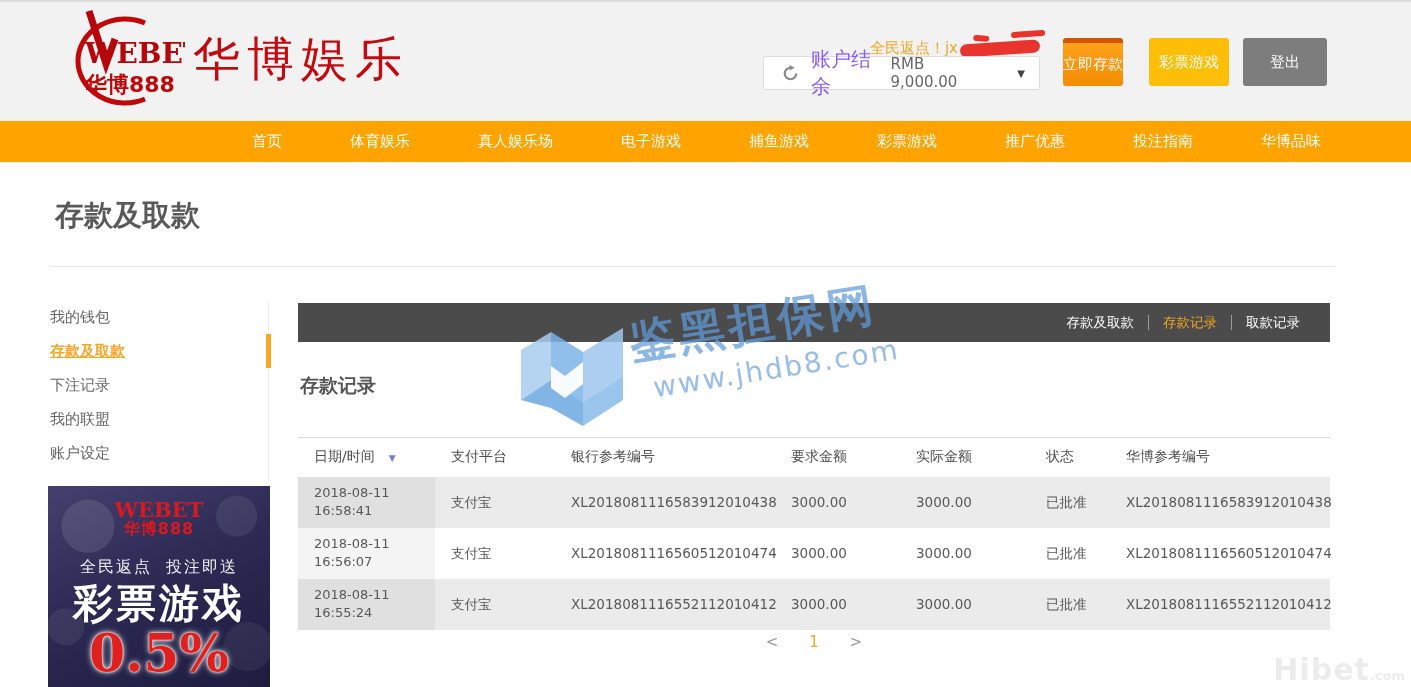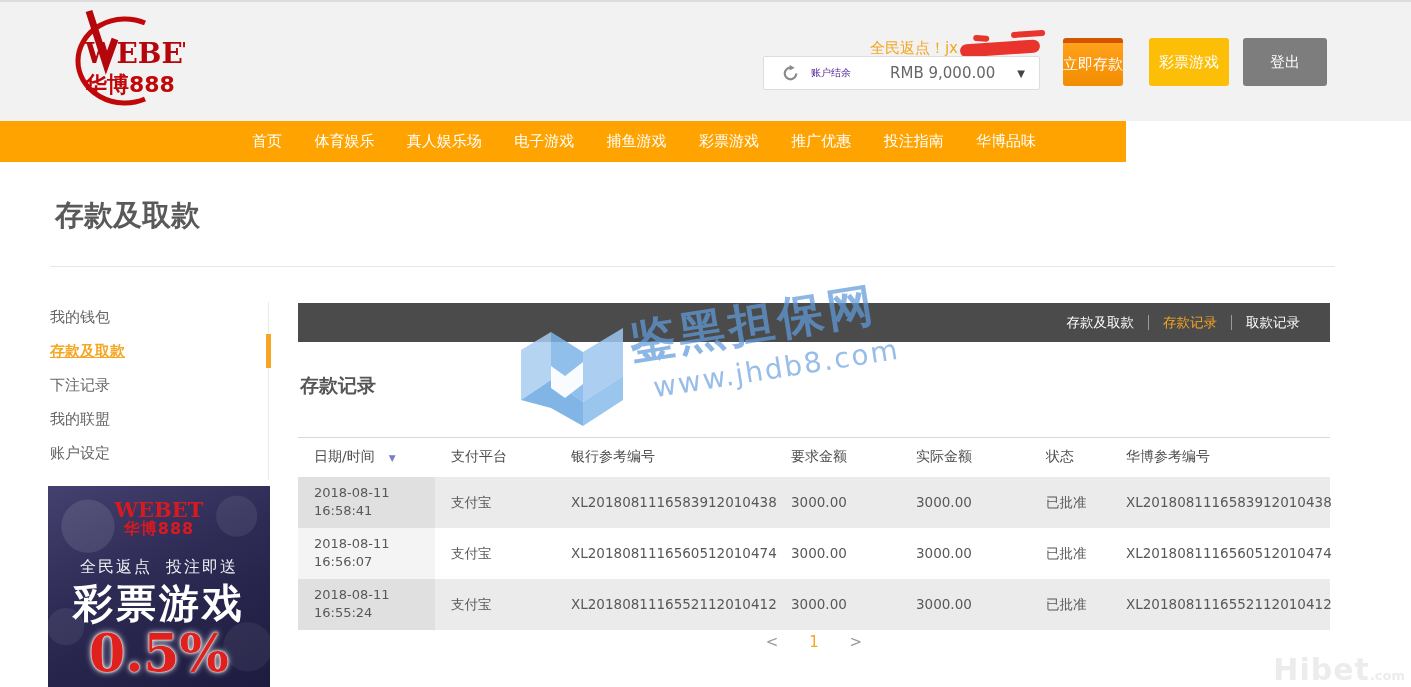--- a/index.html
+++ b/index.html
@@ -19,33 +19,33 @@
   .scribble { display:inline-block; position:relative; width:80px; height:13px; background:#e8342c;
               border-radius:8px; transform:rotate(-4deg); vertical-align:middle; margin-left:2px; }
   .scribble::after { content:""; position:absolute; right:-6px; top:-9px; width:34px; height:6px;
               background:#e8342c; border-radius:4px; }
   .scribble::before { content:""; position:absolute; left:14px; top:-8px; width:16px; height:6px;
               background:#e8342c; border-radius:4px; transform:rotate(8deg); }
 
   .balance-box { position:absolute; top:54px; right:371px; width:277px; height:34px; background:#fff;
                  border:1px solid #ddd; border-radius:2px; display:flex; align-items:center;
                  padding:0 14px 0 18px; cursor:pointer; }
-  .balance-label { font-size:10px; color:#4c1d95; margin-left:12px; }
+  .balance-label { font-size:20px; color:#8b5cf6; margin-left:12px; }
   .balance-value { font-size:15px; color:#666; margin-left:auto; }
   .balance-caret { font-size:10px; color:#444; margin-left:22px; }
 
   .hbtn { position:absolute; top:36px; height:48px; border:none; border-radius:3px; color:#fff;
           font-size:15px; cursor:pointer; font-family:inherit; }
   .btn-deposit { left:1063px; width:60px; background:linear-gradient(#ffa11b,#f28d00);
                  border-top:5px solid #d45500; }
   .btn-account { left:1149px; width:80px; background:#fcbe06; }
   .btn-logout  { left:1243px; width:84px; background:#7d7d7d; }
 
   
-  .nav { position:absolute; top:121px; left:0; width:1126px; height:41px; background:#ffa300;
+  .nav { position:absolute; top:121px; left:0; width:1411px; height:41px; background:#ffa300;
          display:flex; align-items:center; justify-content:space-between; padding:0 90px 0 252px; }
   .nav-item { color:#fff; font-size:15px; cursor:pointer; white-space:nowrap; }
 
   
   .page-title { position:absolute; left:55px; top:196px; font-size:29px; font-weight:bold; color:#595959; }
   .title-rule { position:absolute; left:50px; top:266px; width:1285px; height:1px; background:#e6e6e6; }
 
   
   .sidebar { position:absolute; left:50px; top:302px; width:219px; border-right:1px solid #eaeaea;
              padding-bottom:8px; }
@@ -111,20 +111,21 @@
 <body>
 
 <div class="header">
   <div class="logo">
     <svg width="140" height="106" viewBox="0 0 140 106">
       <path d="M 100 17 A 47 42 0 1 0 100 93" fill="none" stroke="#c00709" stroke-width="5"></path>
       <path d="M 44 5 L 61 58 L 70 33" fill="none" stroke="#b5070b" stroke-width="7" stroke-linejoin="miter"></path>
       <text x="40" y="57" font-size="28" font-weight="bold" fill="#b5070b" font-family="DejaVu Serif, Liberation Serif, serif">WEBET</text>
       <text x="40" y="86" font-size="22" font-weight="bold" fill="#c00709">华博888</text>
     </svg>
+    <span class="logo-zh">华博娱乐</span>
   </div>
 
   <div class="welcome">
     <span>全民返点！jx</span><span class="scribble"></span>
   </div>
 
   <div class="balance-box">
     <svg width="17" height="17" viewBox="0 0 20 20">
       <path d="M 10 3.2 A 6.8 6.8 0 1 0 16.8 10" fill="none" stroke="#8a8a8a" stroke-width="2.6"></path>
       <path d="M 9 0 L 15 3.2 L 9 6.4 Z" fill="#8a8a8a"></path>

